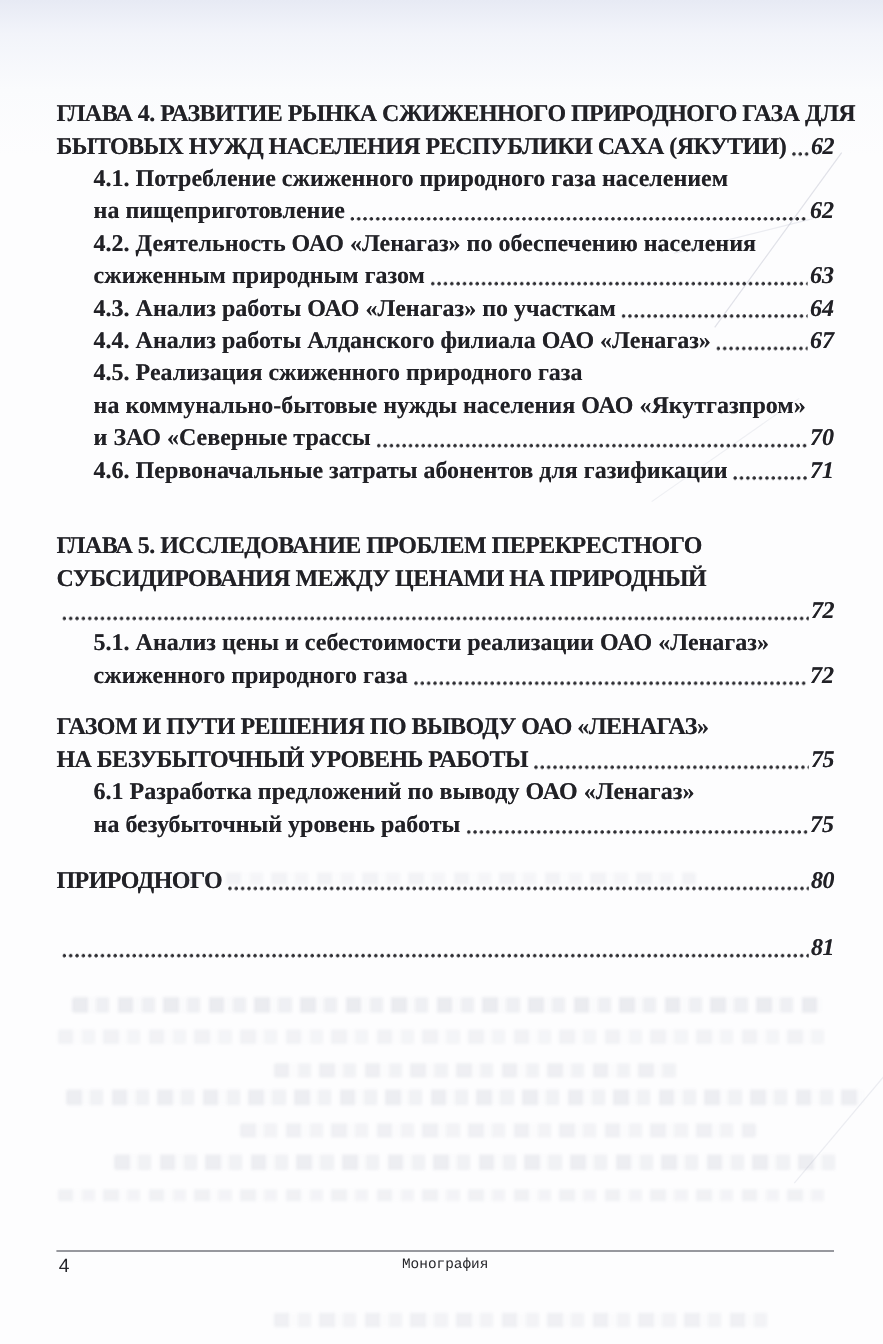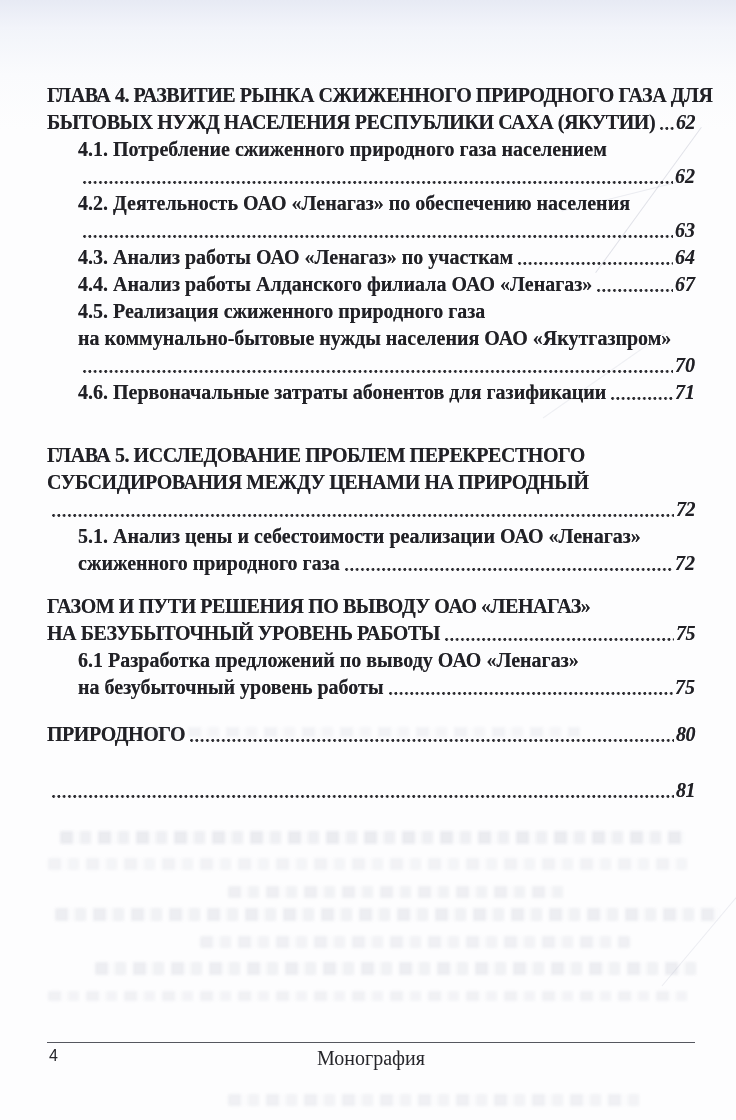--- a/index.html
+++ b/index.html
@@ -46,22 +46,22 @@
 
   
   .footer-rule { position:absolute; left:47px; width:648px; top:1042px; border-top:1.5px solid #55575f; }
   .footer-pagenum {
     position:absolute; left:49px; top:1047px;
     font-family:"Liberation Sans","DejaVu Sans",sans-serif;
     font-size:16px; color:#26262b;
   }
   .footer-title {
     position:absolute; left:47px; width:648px; top:1047px; text-align:center;
-    font-family:Liberation Serif, serif;
-    font-size:20px; color:#26262b;
+    font-family:Liberation Mono, monospace;
+    font-size:12px; color:#26262b;
   }
 
   
   .ghost {
     position:absolute; border-radius:2px; filter:blur(1.4px);
     background:repeating-linear-gradient(90deg, rgba(108,116,144,0.16) 0 13px, rgba(108,116,144,0.02) 13px 20px, rgba(108,116,144,0.12) 20px 31px, rgba(0,0,0,0) 31px 38px);
   }
   .ghost.g0 { left:150px; top:727px; width:430px; height:10px; opacity:.45; }
   .ghost.g1 { left:60px;  top:831px; width:625px; height:13px; opacity:.8; }
   .ghost.g2 { left:48px;  top:858px; width:640px; height:12px; opacity:.5; }
@@ -89,47 +89,50 @@
         </div>
         <div class="toc-line caps">
           <span class="t">БЫТОВЫХ НУЖД НАСЕЛЕНИЯ РЕСПУБЛИКИ САХА (ЯКУТИИ)</span>
           <span class="dots"></span>
           <span class="pg">62</span>
         </div>
         <div class="toc-line lvl1">
           <span class="t">4.1. Потребление сжиженного природного газа населением</span>
         </div>
         <div class="toc-line lvl1">
+          <span class="t">на пищеприготовление</span>
           <span class="dots"></span>
           <span class="pg">62</span>
         </div>
         <div class="toc-line lvl1">
           <span class="t">4.2. Деятельность ОАО «Ленагаз» по обеспечению населения</span>
         </div>
         <div class="toc-line lvl1">
+          <span class="t">сжиженным природным газом</span>
           <span class="dots"></span>
           <span class="pg">63</span>
         </div>
         <div class="toc-line lvl1">
           <span class="t">4.3. Анализ работы ОАО «Ленагаз» по участкам</span>
           <span class="dots"></span>
           <span class="pg">64</span>
         </div>
         <div class="toc-line lvl1">
           <span class="t">4.4. Анализ работы Алданского филиала ОАО «Ленагаз»</span>
           <span class="dots"></span>
           <span class="pg">67</span>
         </div>
         <div class="toc-line lvl1">
           <span class="t">4.5. Реализация сжиженного природного газа</span>
         </div>
         <div class="toc-line lvl1">
           <span class="t">на коммунально-бытовые нужды населения ОАО «Якутгазпром»</span>
         </div>
         <div class="toc-line lvl1">
+          <span class="t">и ЗАО «Северные трассы</span>
           <span class="dots"></span>
           <span class="pg">70</span>
         </div>
         <div class="toc-line lvl1">
           <span class="t">4.6. Первоначальные затраты абонентов для газификации</span>
           <span class="dots"></span>
           <span class="pg">71</span>
         </div>
       </div>
       <div class="toc-group g2">

